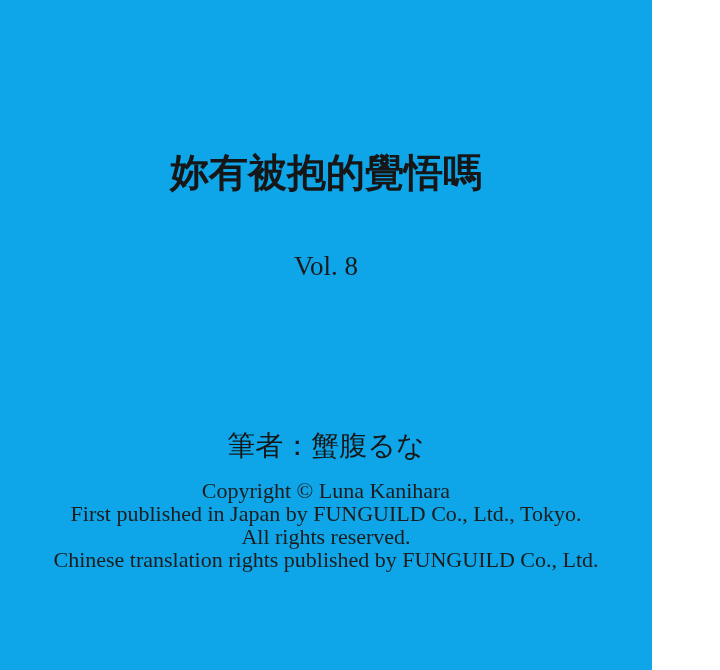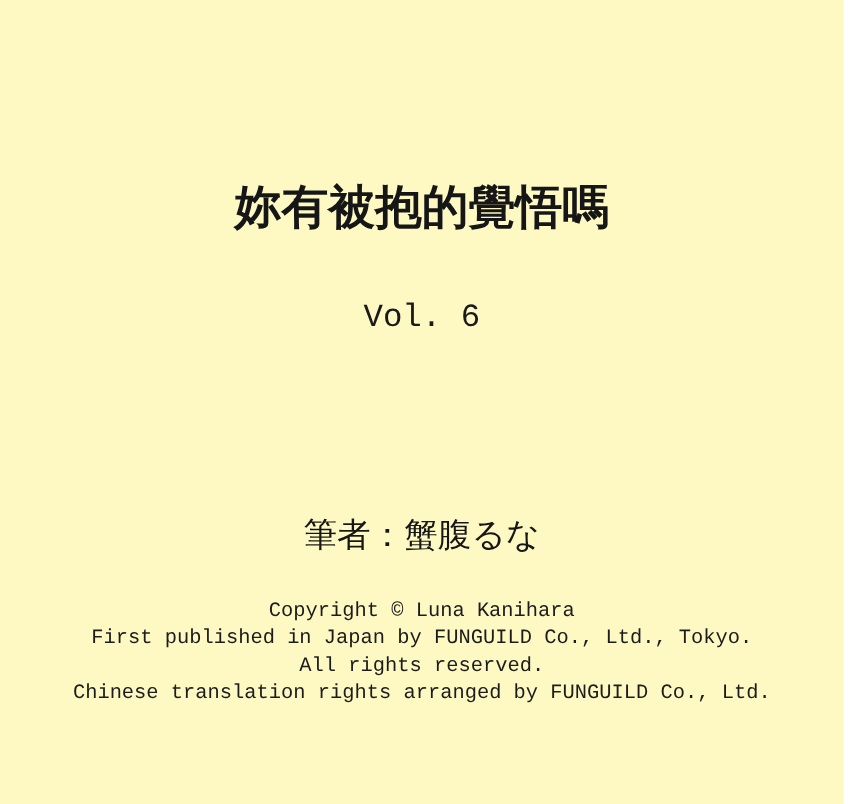--- a/index.html
+++ b/index.html
@@ -2,25 +2,25 @@
 <html><head>
 <meta charset="utf-8">
 <style>
   html, body {
     margin: 0;
     padding: 0;
     background: #ffffff;
   }
   .page {
     position: relative;
-    width: 703px;
+    width: 652px;
     height: 670px;
-    background: #fef9c3;
+    background: #0ea5e9;
     overflow: hidden;
-    font-family: Liberation Mono, monospace;
+    font-family: Liberation Serif, serif;
     color: #111111;
   }
   .centered {
     position: absolute;
     left: 0;
     width: 100%;
     text-align: center;
     white-space: nowrap;
   }
   .series-title {
@@ -38,44 +38,44 @@
   }
   .author-line {
     top: 387px;
     font-size: 28px;
     font-weight: 500;
     color: #161616;
     margin-top: 40px;
   }
   .copyright-block {
     position: absolute;
-    top: 498px;
+    top: 479px;
     left: 0;
     width: 100%;
     text-align: center;
-    font-size: 17px;
+    font-size: 22px;
     line-height: 23px;
     font-weight: 400;
     color: #1c1c1c;
   }
   .copyright-line {
     white-space: nowrap;
   }
 </style>
 </head>
 <body>
 
 <div class="page">
 
   <div class="centered series-title">妳有被抱的覺悟嗎</div>
 
-  <div class="centered volume-label">Vol. 6</div>
+  <div class="centered volume-label">Vol. 8</div>
 
   <div class="centered author-line">筆者：蟹腹るな</div>
 
   <div class="copyright-block">
     <div class="copyright-line">Copyright © Luna Kanihara</div>
     <div class="copyright-line">First published in Japan by FUNGUILD Co., Ltd., Tokyo.</div>
     <div class="copyright-line">All rights reserved.</div>
-    <div class="copyright-line">Chinese translation rights arranged by FUNGUILD Co., Ltd.</div>
+    <div class="copyright-line">Chinese translation rights published by FUNGUILD Co., Ltd.</div>
   </div>
 
 </div>
 
 </body></html>

